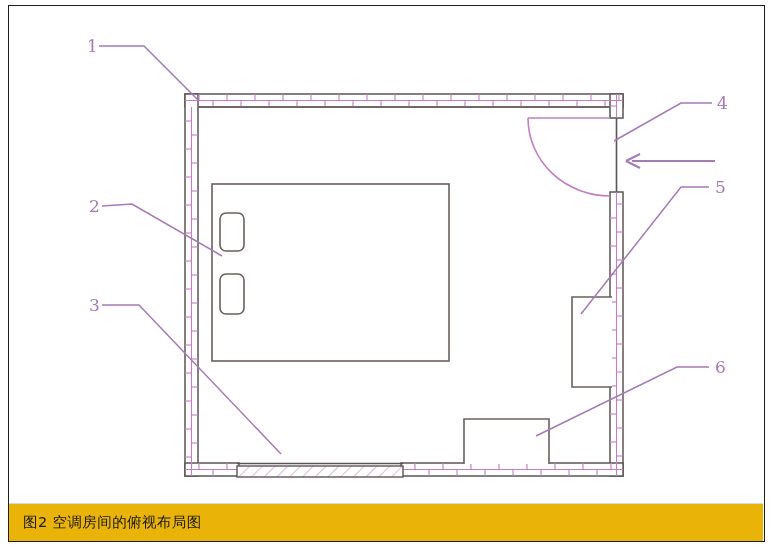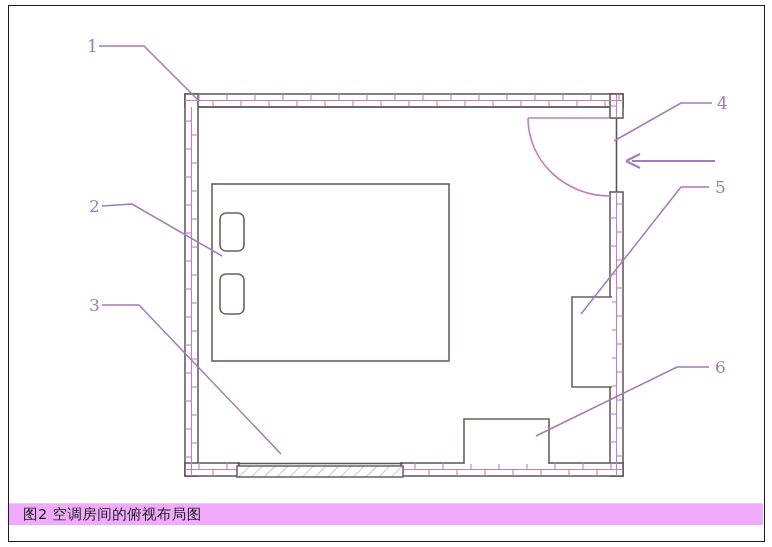--- a/index.html
+++ b/index.html
@@ -40,22 +40,22 @@
   #figure-svg {
     position: absolute;
     left: 0;
     top: 0;
   }
   #caption-bar {
     position: absolute;
     left: 0px;
     top: 497px;
     width: 754px;
-    height: 22px;
-    background: #f0abfc;
+    height: 38px;
+    background: #eab308;
     border-top: 1px solid #cfdcdf;
     box-sizing: border-box;
     display: flex;
     align-items: center;
   }
   #caption-text {
     padding-left: 14px;
     font-size: 14.5px;
     color: #1a1a1a;
     letter-spacing: 0.4px;

